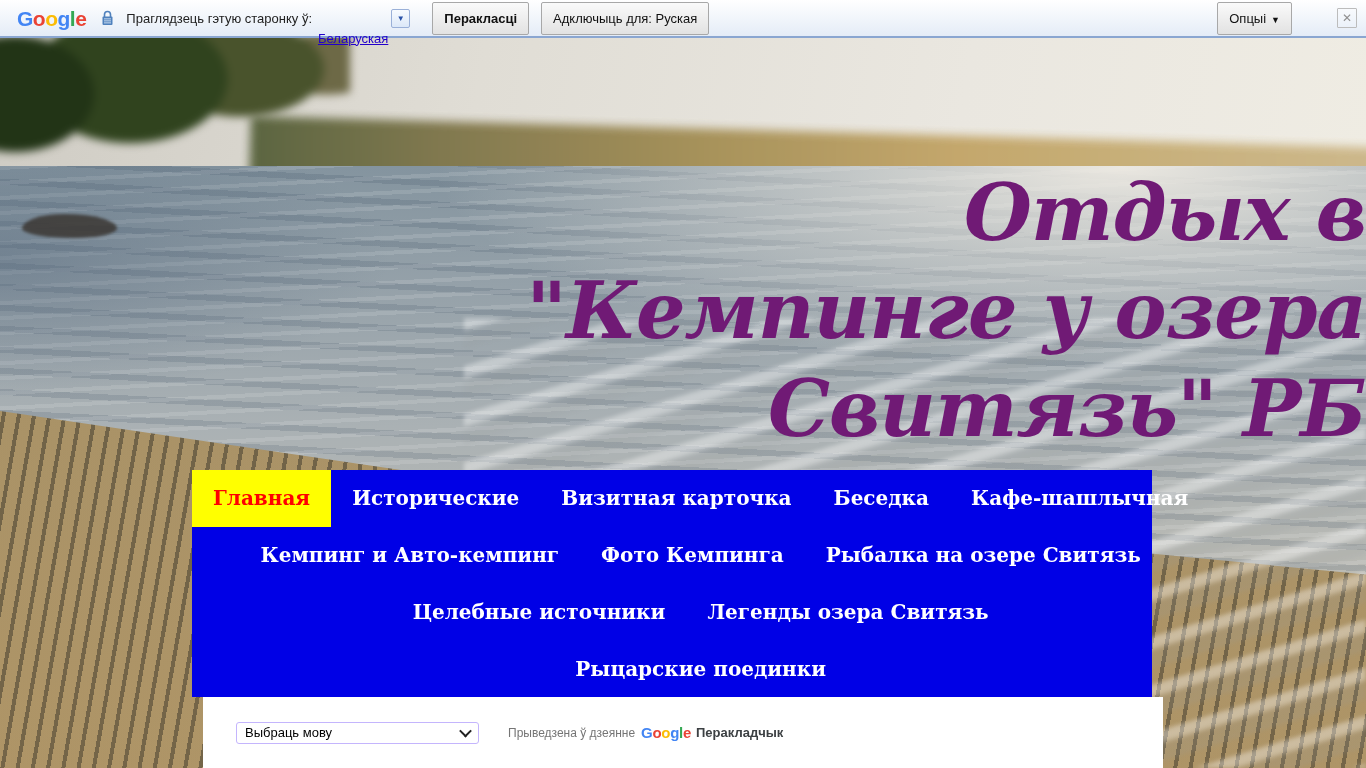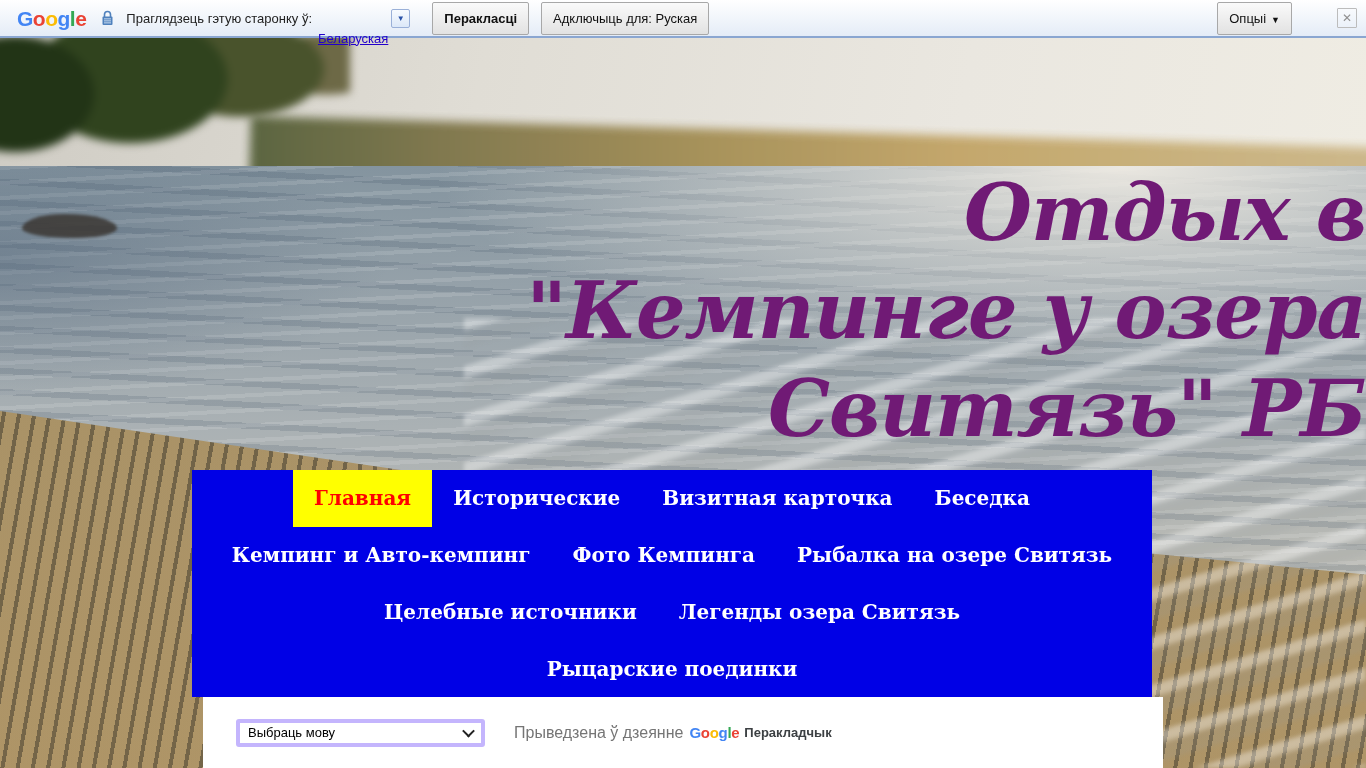--- a/index.html
+++ b/index.html
@@ -69,26 +69,26 @@
   .menu{position:absolute;left:192px;top:470px;width:960px;height:227px;z-index:10;
     display:grid;grid-template-rows:repeat(4,1fr);}
   .menu-row{display:flex;justify-content:center;align-items:stretch;}
   .menu-item{display:flex;align-items:center;padding:0 21px;cursor:pointer;
     font-family:"DejaVu Serif",serif;font-weight:bold;font-size:20px;color:#ffffff;
     text-decoration:none;white-space:nowrap;}
 
   
   .panel{position:absolute;left:203px;top:697px;width:960px;height:71px;background:#ffffff;z-index:10;
     display:flex;align-items:center;}
-  .lang-select{margin-left:33px;width:225px;height:20px;border:4px solid #c4b5fd;border-radius:3px;
+  .lang-select{margin-left:33px;width:225px;height:20px;border:1px solid #c4b5fd;border-radius:3px;
     background:#fff;display:flex;align-items:center;padding:0 8px;font-size:13px;color:#000;cursor:pointer;}
   .chev{margin-left:auto;width:7px;height:7px;border-right:2px solid #222;border-bottom:2px solid #222;
     transform:rotate(45deg) translate(-1px,-1px);}
   .powered{margin-left:29px;display:flex;align-items:center;}
-  .powered-prefix{font-size:16px;color:#757575;}
+  .powered-prefix{font-size:12px;color:#757575;}
   .glogo-small{margin-left:6px;font-weight:bold;font-size:15px;letter-spacing:-.3px;line-height:1;cursor:pointer;}
   .powered-suffix{margin-left:5px;font-size:13px;font-weight:bold;color:#3c4043;cursor:pointer;}
 </style>
 </head>
 <body>
 
 <div class="photo">
   <div class="sky"></div>
   <div class="reeds"></div>
   <div class="trees"></div>
@@ -135,20 +135,21 @@
   <div>"Кемпинге у озера</div>
   <div>Свитязь" РБ</div>
 </h1>
 
 <nav class="menu" style="background-color: rgb(0, 0, 230);">
   <div class="menu-row">
     <a class="menu-item" style="background-color: rgb(255, 255, 0); color: rgb(255, 0, 0);">Главная</a>
     <a class="menu-item">Исторические</a>
     <a class="menu-item">Визитная карточка</a>
     <a class="menu-item">Беседка</a>
+    <a class="menu-item">Кафе-шашлычная</a>
   </div>
   <div class="menu-row">
     <a class="menu-item">Кемпинг и Авто-кемпинг</a>
     <a class="menu-item">Фото Кемпинга</a>
     <a class="menu-item">Рыбалка на озере Свитязь</a>
   </div>
   <div class="menu-row">
     <a class="menu-item">Целебные источники</a>
     <a class="menu-item">Легенды озера Свитязь</a>
   </div>

